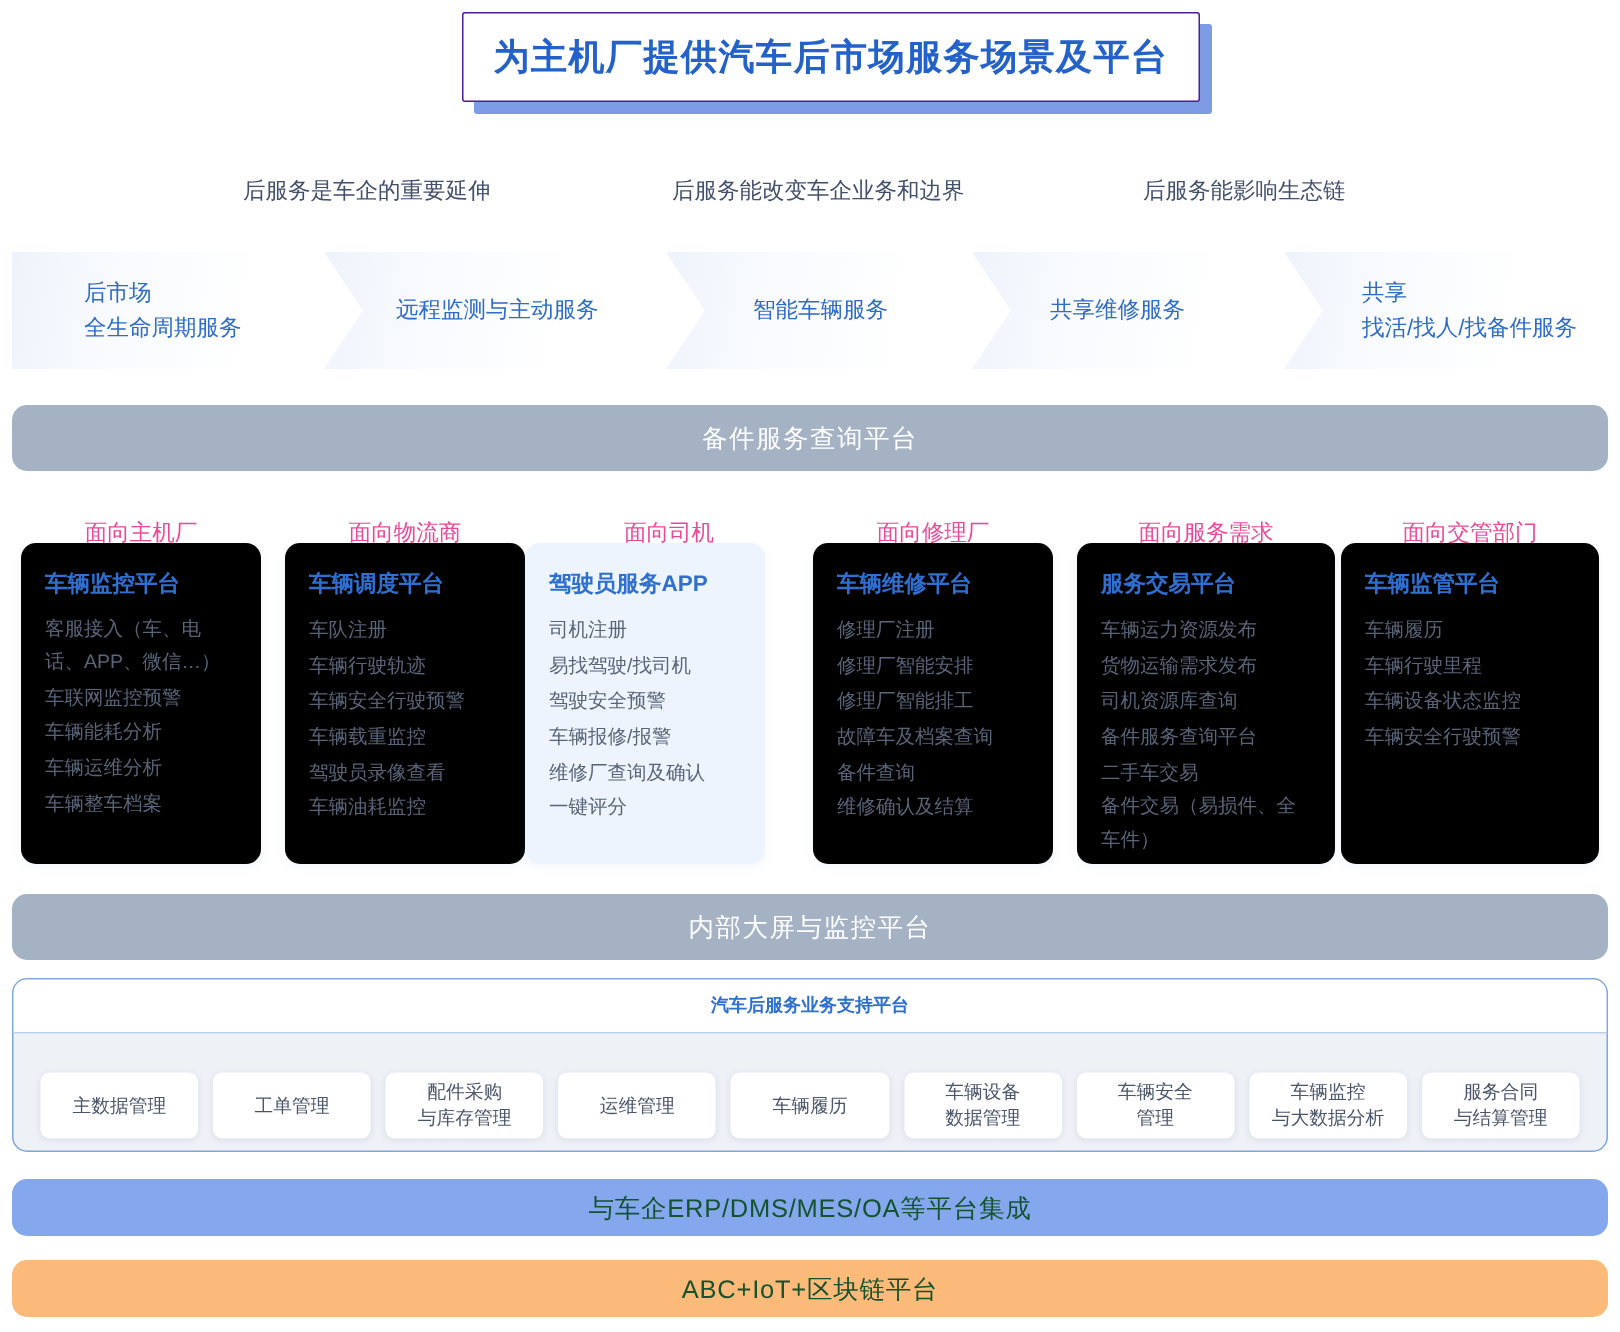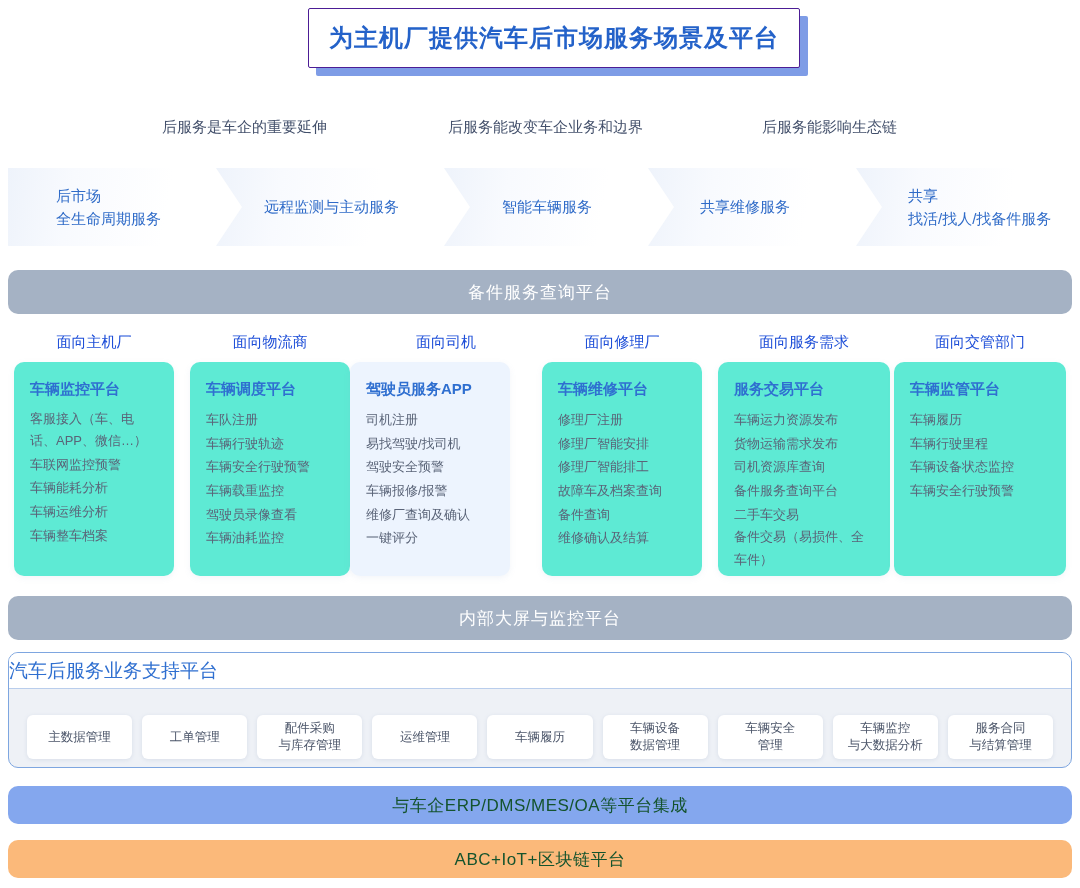--- a/index.html
+++ b/index.html
@@ -68,50 +68,50 @@
     position: absolute; left: 8px; width: 1064px; height: 44px;
     background: #a5b2c4; border-radius: 10px;
     display: flex; align-items: center; justify-content: center;
     color: #ffffff; font-size: 17px; letter-spacing: 1px;
   }
   .gray-1 { top: 270px; }
   .gray-2 { top: 596px; }
 
   
   .col-head {
-    position: absolute; top: 333px; font-size: 15px; color: #1d4ed8;
+    position: absolute; top: 346px; font-size: 15px; color: #ec4899;
     text-align: center; white-space: nowrap;
   }
 
   
   .card {
     position: absolute; top: 362px; height: 214px;
-    background: #5eead4; border-radius: 10px; padding: 18px 16px 10px 16px;
+    background: #000000; border-radius: 10px; padding: 18px 16px 10px 16px;
     box-shadow: 0 2px 6px rgba(140,160,195,0.10);
   }
   .card.tint { background: #edf4fe; }
   .card-title {
     font-size: 15px; font-weight: bold; color: #2f6fd0; margin-bottom: 9px;
     white-space: nowrap;
   }
   .card-item {
     font-size: 13px; color: #5a6478; line-height: 1.82; white-space: nowrap;
   }
   .card-item.wrap { white-space: normal; line-height: 1.72; }
 
   
   .support {
     position: absolute; left: 8px; top: 652px; width: 1064px; height: 116px;
     border: 1px solid #7ea6e0; border-radius: 10px; overflow: hidden;
     background: #eef1f6;
   }
   .support-head {
     height: 36px; background: #ffffff; border-bottom: 1px solid #b9cdec;
-    display: flex; align-items: center; 
-    font-size: 19px; color: #2f6fd0; font-weight: normal;
+    display: flex; align-items: center; justify-content: center;
+    font-size: 12px; color: #2f6fd0; font-weight: bold;
   }
   .support-body {
     height: 96px; display: flex; align-items: center; gap: 10px; padding: 0 18px;
   }
   .chip {
     background: #ffffff; border-radius: 6px; height: 44px; flex: 1;
     display: flex; align-items: center; justify-content: center; text-align: center;
     font-size: 12.5px; color: #4b5569; line-height: 1.35;
     box-shadow: 0 1px 4px rgba(130,150,185,0.20);
     padding: 0 4px;

